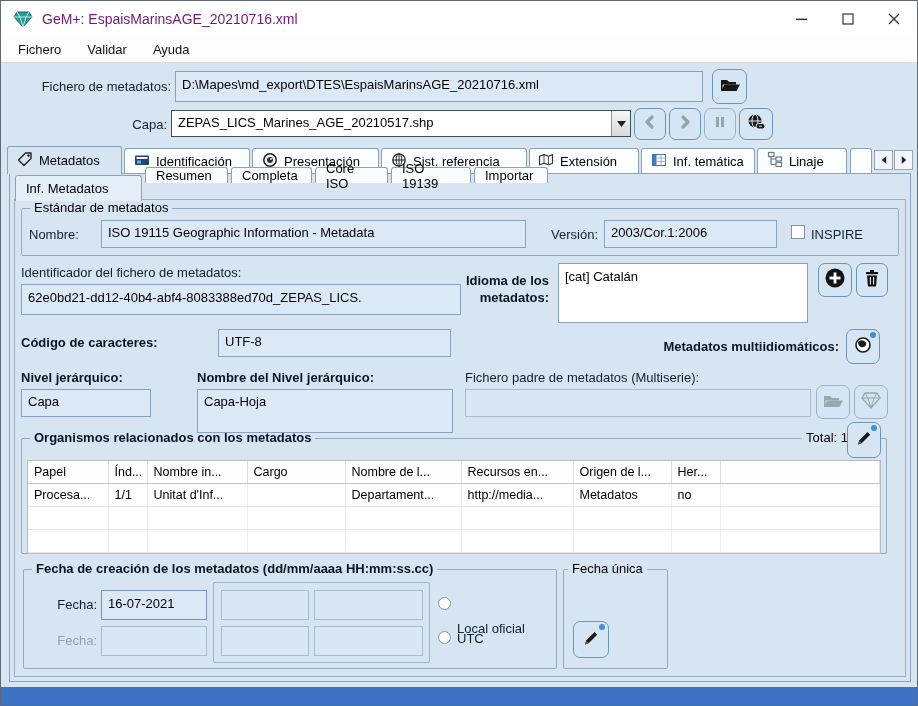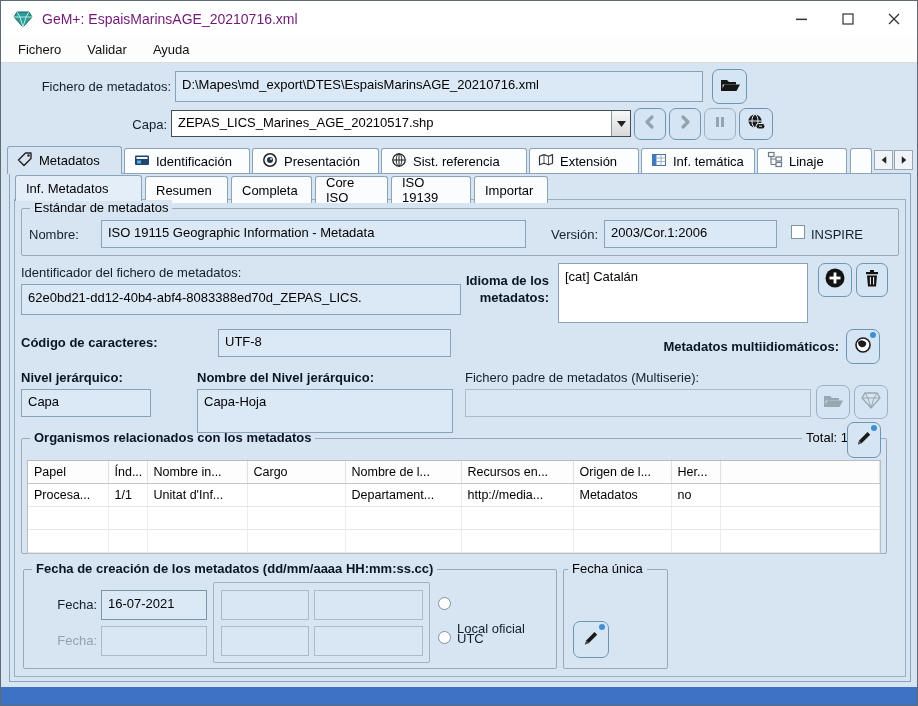--- a/index.html
+++ b/index.html
@@ -24,21 +24,21 @@
   .ibtn.dis{border-color:#9db1c2;}
   .has-dot::after{content:"";position:absolute;top:2px;right:3px;width:6px;height:6px;border-radius:50%;background:#3f8fd6;}
   .combo{position:absolute;left:170px;top:109px;width:460px;height:27px;background:#fff;border:1px solid #414d57;box-sizing:border-box;display:flex;align-items:stretch;z-index:3;}
   .combo .val{flex:1;padding:4px 6px;font-size:13px;white-space:nowrap;overflow:hidden;}
   .combo .arrow{width:18px;border-left:1px solid #8a96a0;background:linear-gradient(#f7f7f7,#d9d9d9);display:flex;align-items:center;justify-content:center;}
   
   .panel-outer{position:absolute;left:8px;top:172px;width:902px;height:509px;border:1px solid #8ba3ba;background:#d7e4f2;box-sizing:border-box;z-index:1;}
   .panel-inner{position:absolute;left:13px;top:198px;width:892px;height:478px;border:1px solid #99aebf;box-sizing:border-box;z-index:1;}
   .tab1{position:absolute;top:147px;height:25px;border:1px solid #8ba3ba;border-bottom:none;border-radius:3px 3px 0 0;background:#fcfdfe;display:flex;align-items:center;gap:6px;padding:0 9px;font-size:13px;box-sizing:border-box;z-index:2;}
   .tab1.sel{top:145px;height:28px;background:#d7e4f2;z-index:6;}
-  .tab2{position:absolute;top:175px;height:27px;border:1px solid #8ba3ba;border-bottom:none;border-radius:3px 3px 0 0;background:#fbfcfe;display:flex;align-items:center;padding:0 10px;font-size:13px;box-sizing:border-box;z-index:2;}
+  .tab2{position:absolute;top:166px;height:16px;border:1px solid #8ba3ba;border-bottom:none;border-radius:3px 3px 0 0;background:#fbfcfe;display:flex;align-items:center;padding:0 10px;font-size:13px;box-sizing:border-box;z-index:2;}
   .tab2.sel{top:174px;height:26px;background:#e4eef9;z-index:6;}
   .sbtn{position:absolute;top:149px;width:19px;height:20px;border:1px solid #9aa7b2;background:#f1f5f9;display:flex;align-items:center;justify-content:center;box-sizing:border-box;z-index:5;}
   
   .grp{position:absolute;border:1px solid #98aaba;border-radius:2px;box-sizing:border-box;z-index:2;}
   .legend{position:absolute;top:-9px;left:8px;background:#d7e4f2;padding:0 4px;font-size:13px;white-space:nowrap;z-index:3;}
   .legend-right{left:auto;right:34px;}
   
   .tbl-wrap{position:absolute;left:26px;top:459px;width:852px;border:1px solid #b6bcc1;background:#fff;z-index:3;}
   table.mt{border-collapse:collapse;table-layout:fixed;width:100%;font-size:12.5px;color:#000;}
   table.mt th{font-weight:normal;text-align:left;padding:3px 6px;border-right:1px solid #e0e0e0;border-bottom:1px solid #c6c6c6;height:16px;white-space:nowrap;overflow:hidden;background:#fdfdfd;}

